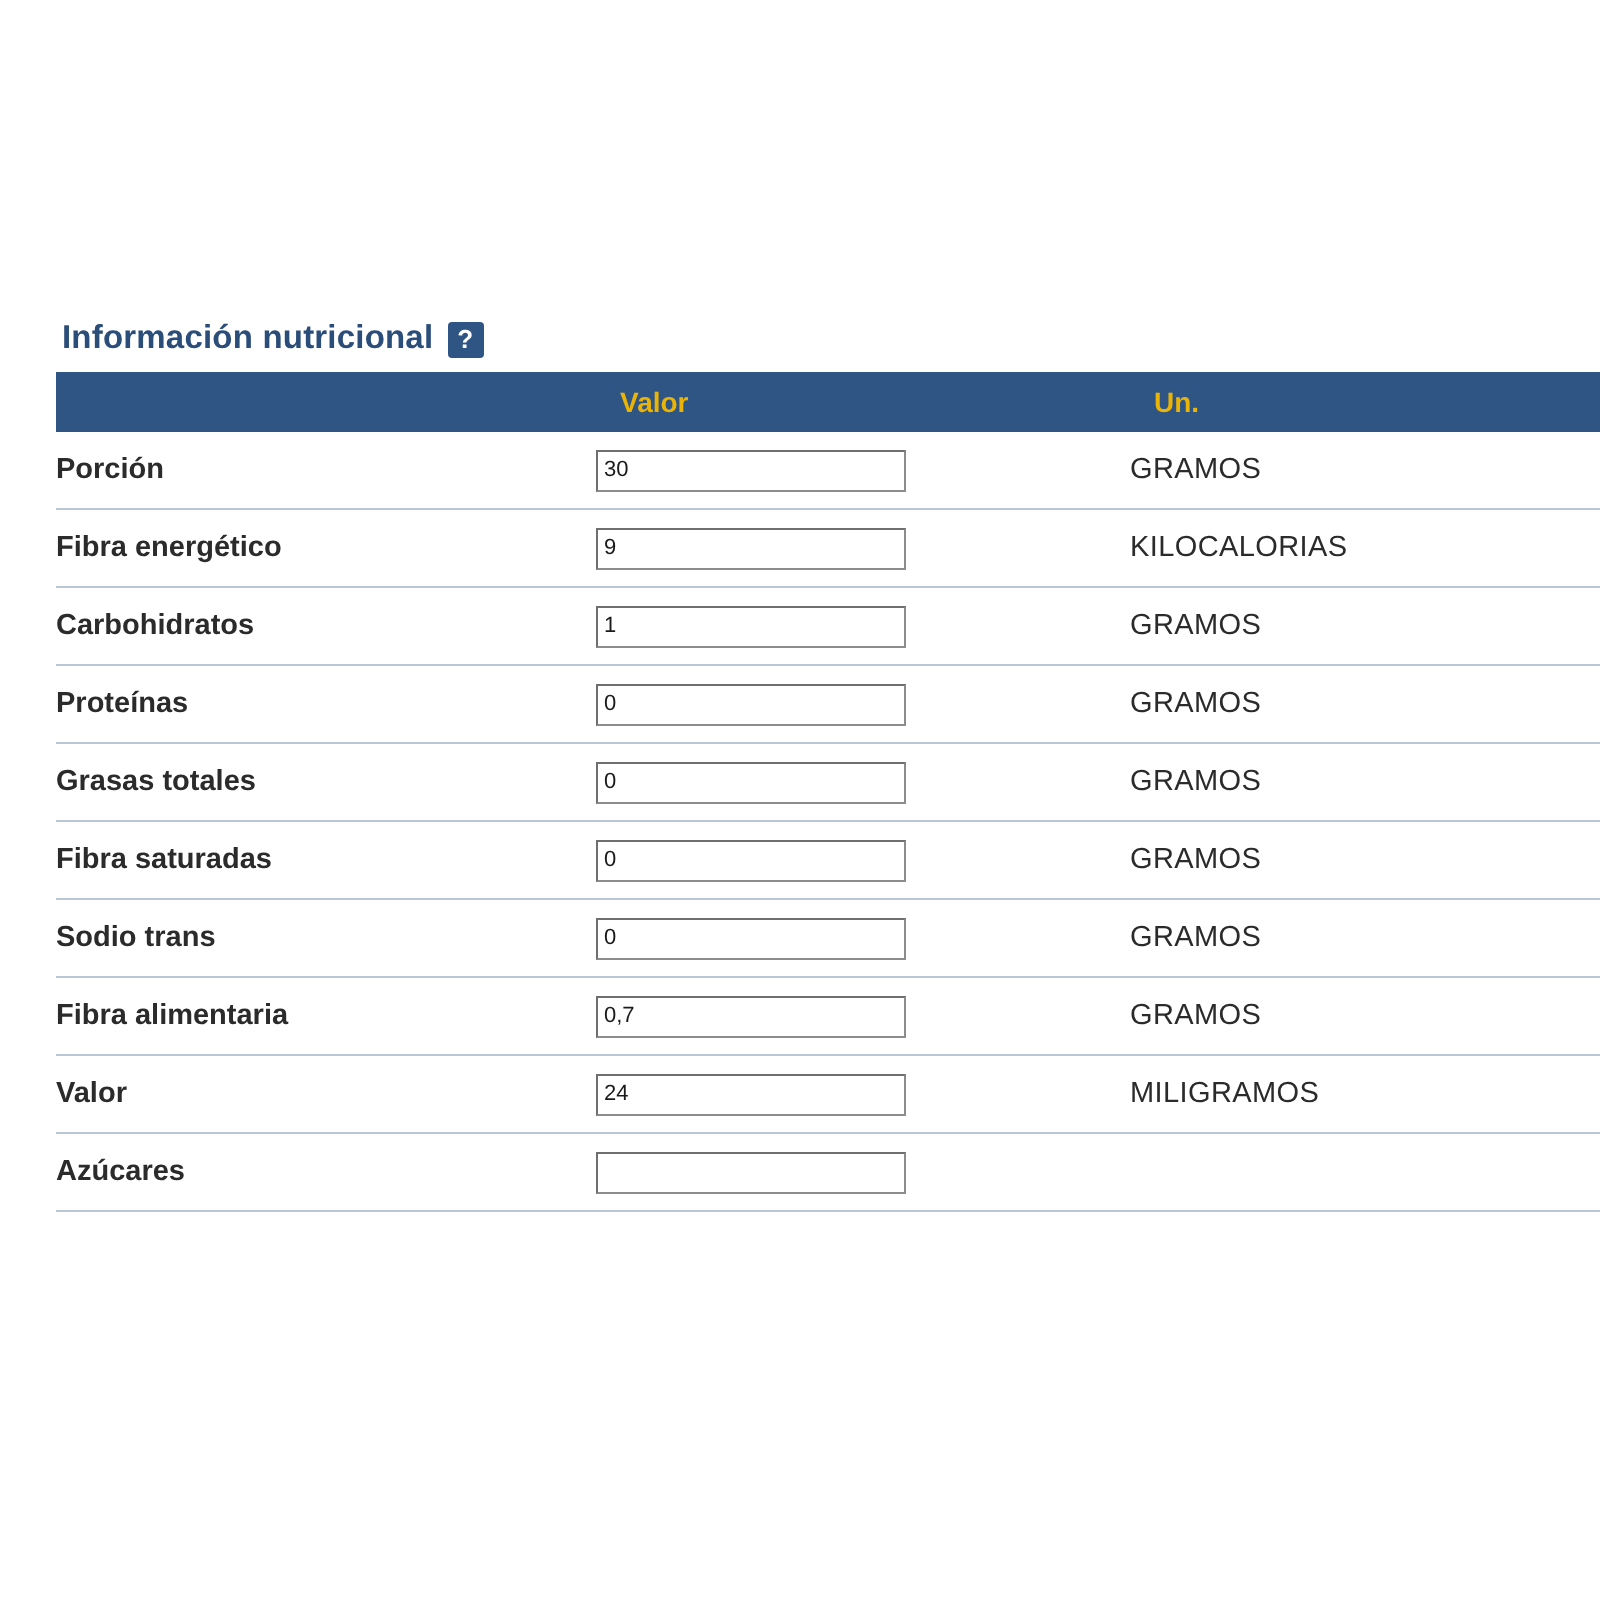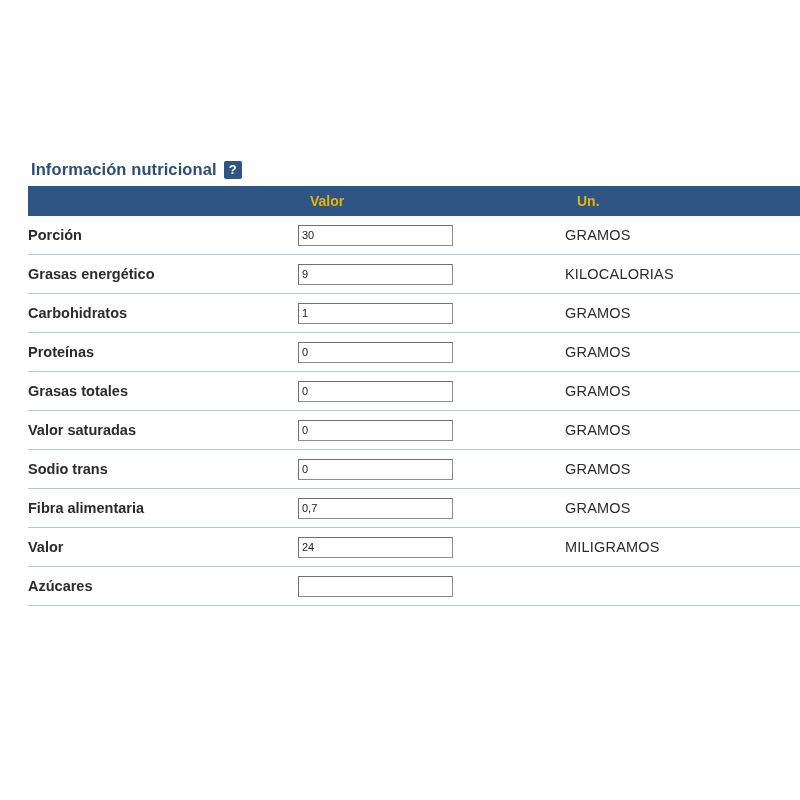--- a/index.html
+++ b/index.html
@@ -131,41 +131,41 @@
           <th class="col-unit">Un.</th>
         </tr>
       </thead>
       <tbody id="nutri-body">
           <tr>
             <td class="cell-label">Porción</td>
             <td class="cell-value"><input type="text" class="value-input" value="30" style=""></td>
             <td class="cell-unit">GRAMOS</td>
           </tr>
           <tr>
-            <td class="cell-label">Grasas energético</td>
+            <td class="cell-label">Fibra energético</td>
             <td class="cell-value"><input type="text" class="value-input" value="9" style=""></td>
             <td class="cell-unit">KILOCALORIAS</td>
           </tr>
           <tr>
             <td class="cell-label">Carbohidratos</td>
             <td class="cell-value"><input type="text" class="value-input" value="1" style=""></td>
             <td class="cell-unit">GRAMOS</td>
           </tr>
           <tr>
             <td class="cell-label">Proteínas</td>
             <td class="cell-value"><input type="text" class="value-input" value="0" style=""></td>
             <td class="cell-unit">GRAMOS</td>
           </tr>
           <tr>
             <td class="cell-label">Grasas totales</td>
             <td class="cell-value"><input type="text" class="value-input" value="0" style=""></td>
             <td class="cell-unit">GRAMOS</td>
           </tr>
           <tr>
-            <td class="cell-label">Valor saturadas</td>
+            <td class="cell-label">Fibra saturadas</td>
             <td class="cell-value"><input type="text" class="value-input" value="0" style=""></td>
             <td class="cell-unit">GRAMOS</td>
           </tr>
           <tr>
             <td class="cell-label">Sodio trans</td>
             <td class="cell-value"><input type="text" class="value-input" value="0" style=""></td>
             <td class="cell-unit">GRAMOS</td>
           </tr>
           <tr>
             <td class="cell-label">Fibra alimentaria</td>

